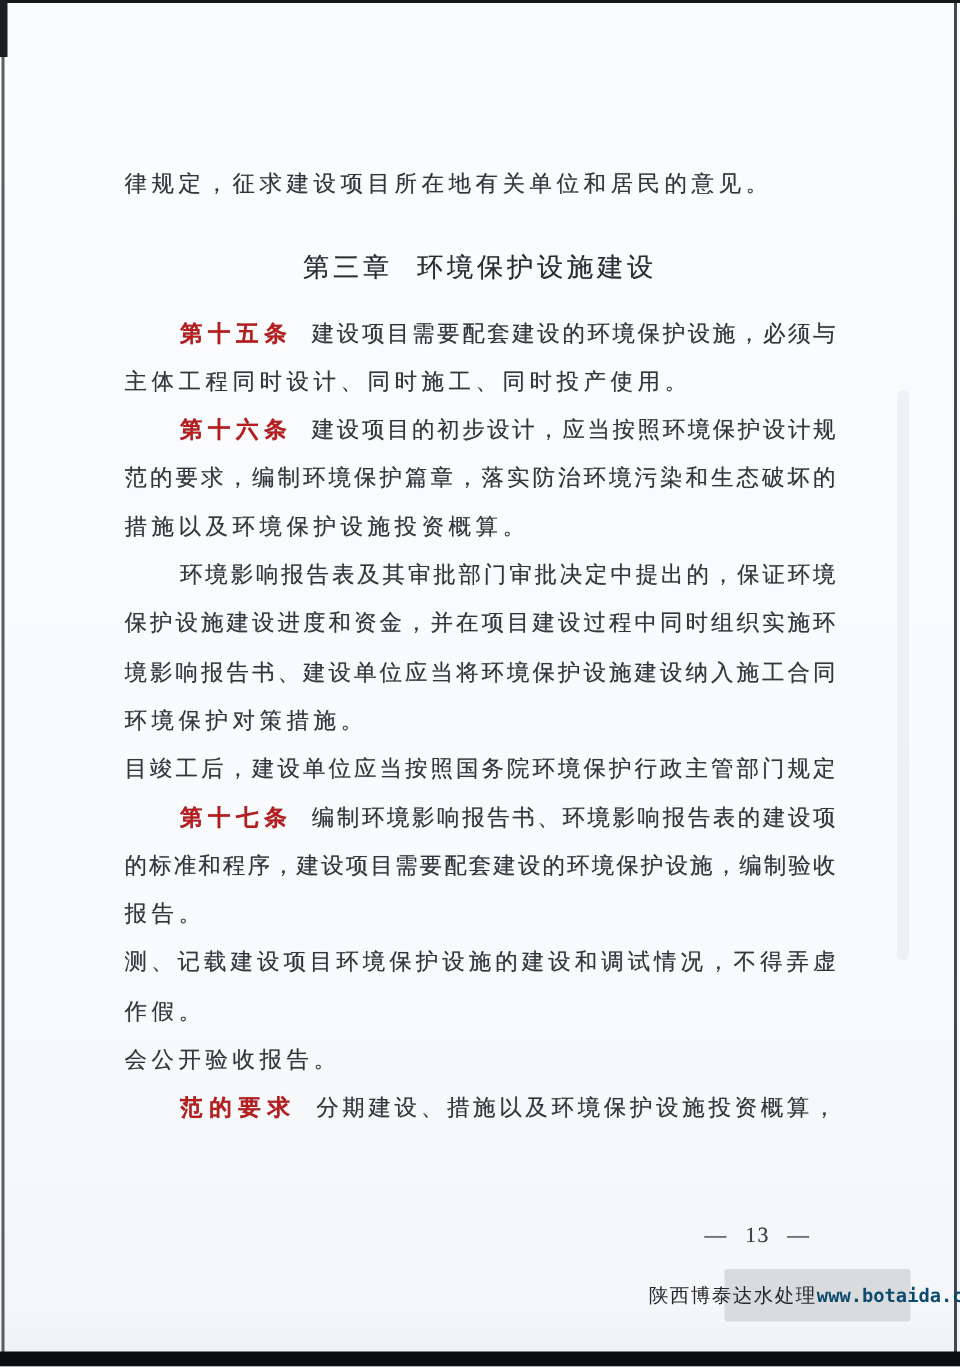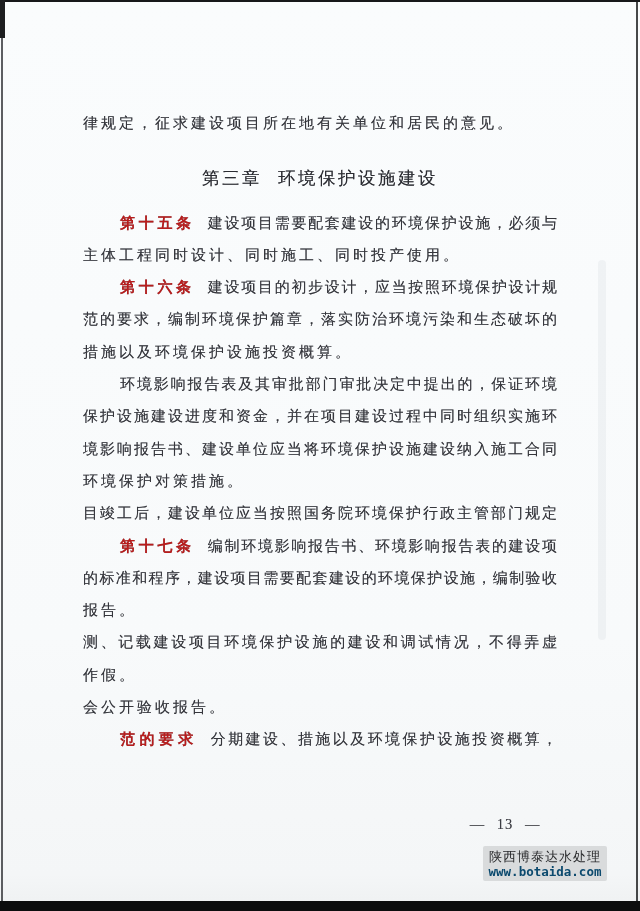--- a/index.html
+++ b/index.html
@@ -48,21 +48,21 @@
     font-size:14.5px;color:#3c3d43;text-align:center;
     letter-spacing:1px;word-spacing:7px;
     text-shadow:0 0 .5px rgba(52,54,62,.5);
     margin-top:12px;
   }
 
   
   .watermark{
     position:absolute;left:483px;top:846px;width:124px;height:35px;
     background:#d9dbdc;border-radius:2px;
-    display:flex;flex-direction:column;align-items:center;justify-content:center;
+    display:flex;align-items:center;justify-content:center;
   }
   .wm-cn{
     font-family:"Liberation Sans","DejaVu Sans",sans-serif;
     font-size:13px;line-height:15px;color:#28292b;letter-spacing:1px;white-space:nowrap;
   }
   .wm-url{
     font-family:"DejaVu Sans Mono","Liberation Mono",monospace;
     font-size:12.5px;line-height:15px;font-weight:bold;color:#0c4a6e;white-space:nowrap;
   }
 </style>

